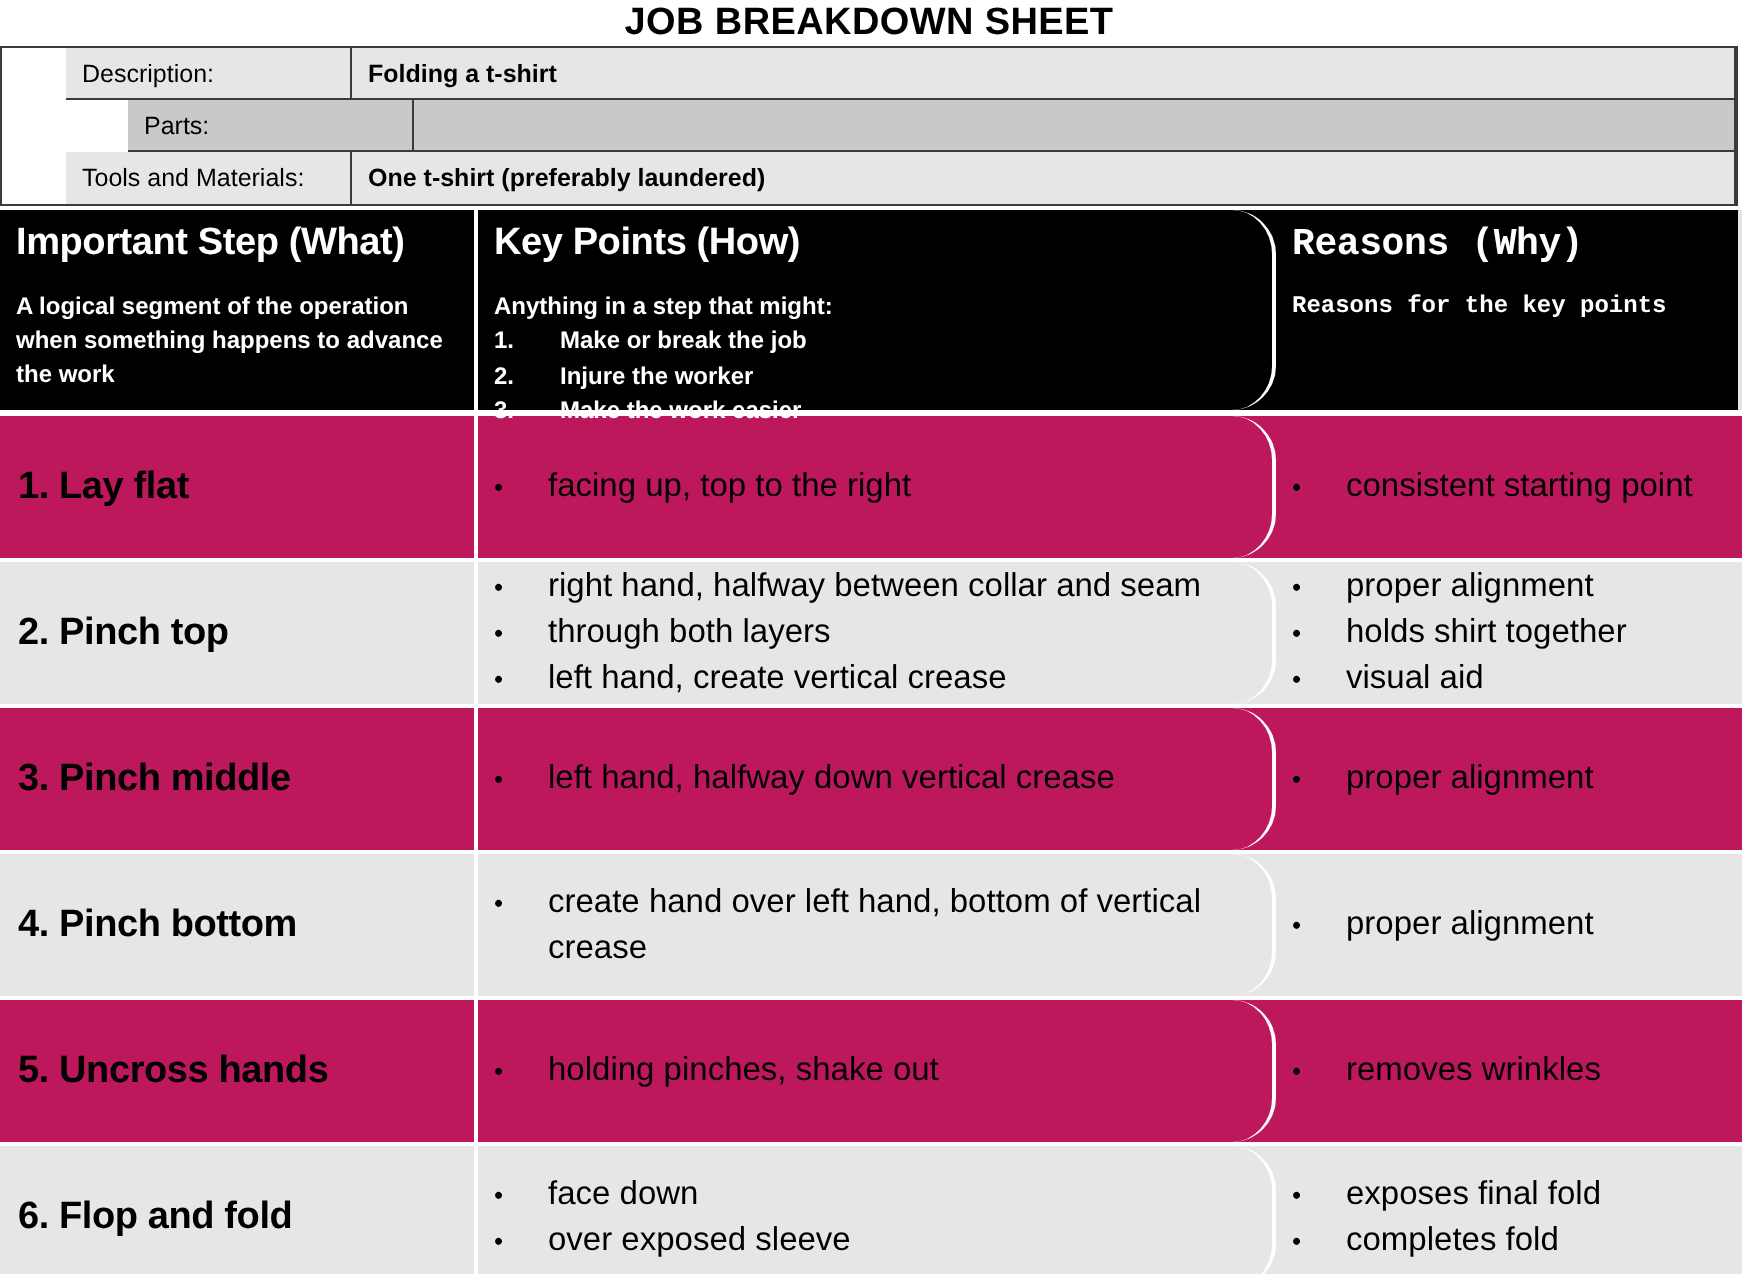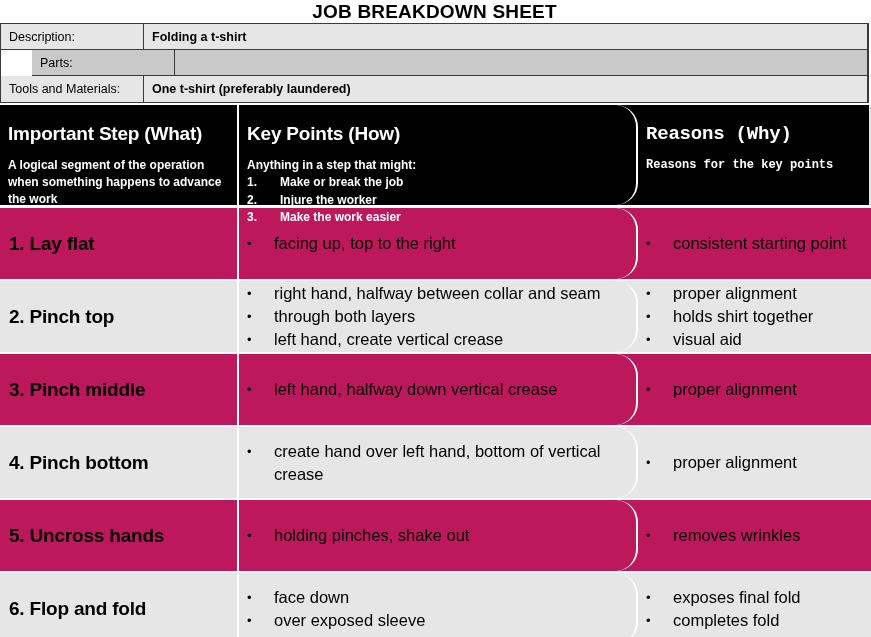--- a/index.html
+++ b/index.html
@@ -27,20 +27,21 @@
     letter-spacing: 0.2px;
   }
   
   .info {
     position: absolute;
     left: 0; top: 23px;
     width: 869px;
     border: 1px solid #3a3a3a;
     border-right: 2px solid #3a3a3a;
     box-sizing: border-box;
+    padding-left: 32px;
   }
   .info-row {
     display: flex;
     height: 26px;
     box-sizing: border-box;
     border-bottom: 1px solid #3a3a3a;
     font-size: 12.5px;
   }
   .info-row:last-child { border-bottom: none; }
   .info-row.light { background: #e6e6e6; }
@@ -76,21 +77,21 @@
     height: 103px;
     border-bottom: 3px solid #ffffff;
   }
   .cell {
     box-sizing: border-box;
     border-right: 2px solid #ffffff;
   }
   .c1 { width: 239px; }
   .c2 { width: 399px; border-radius: 22px; }
   .c3 { width: 233px; border-right: none; }
-  .hdr .cell { padding: 18px 8px 0 8px; }
+  .hdr .cell { padding: 6px 8px 0 8px; }
   .hdr .cell.c3 { border-right: 2px solid #e6e6e6; font-family: Liberation Mono, monospace; }
   .h-title {
     font-weight: bold;
     font-size: 19px;
     line-height: 22px;
     letter-spacing: -0.2px;
   }
   .h-sub {
     font-weight: bold;
     font-size: 12px;

